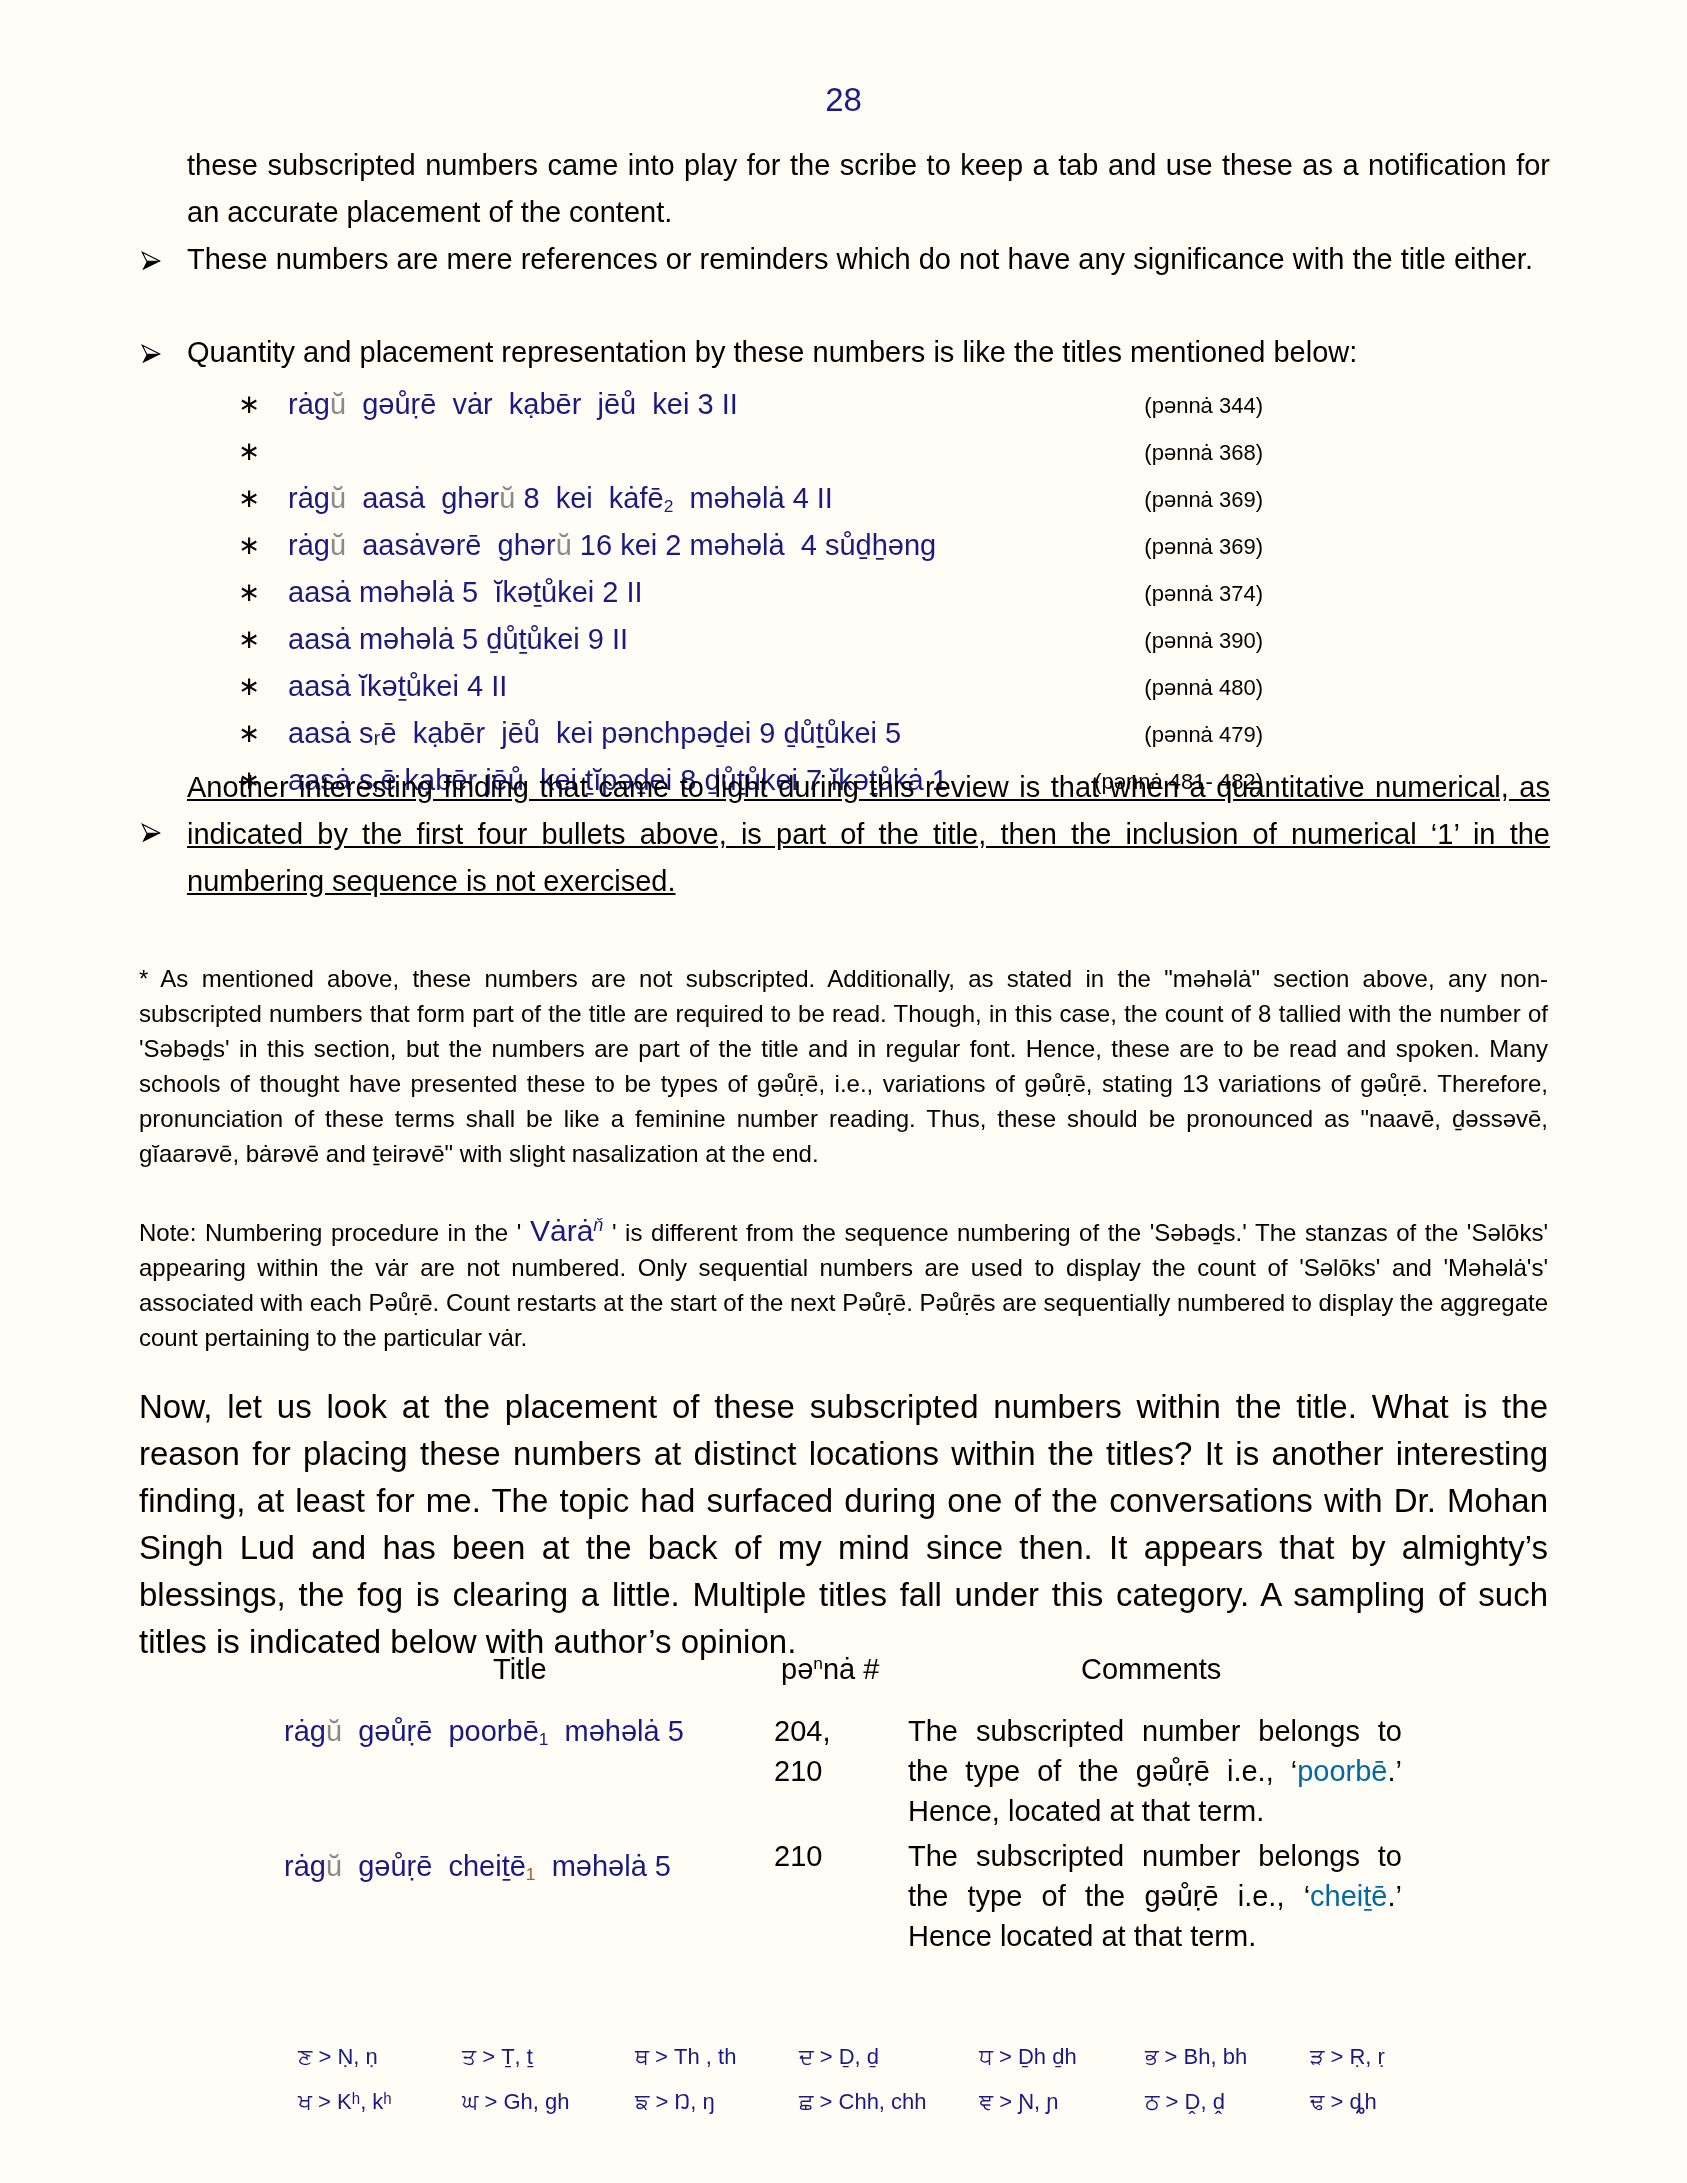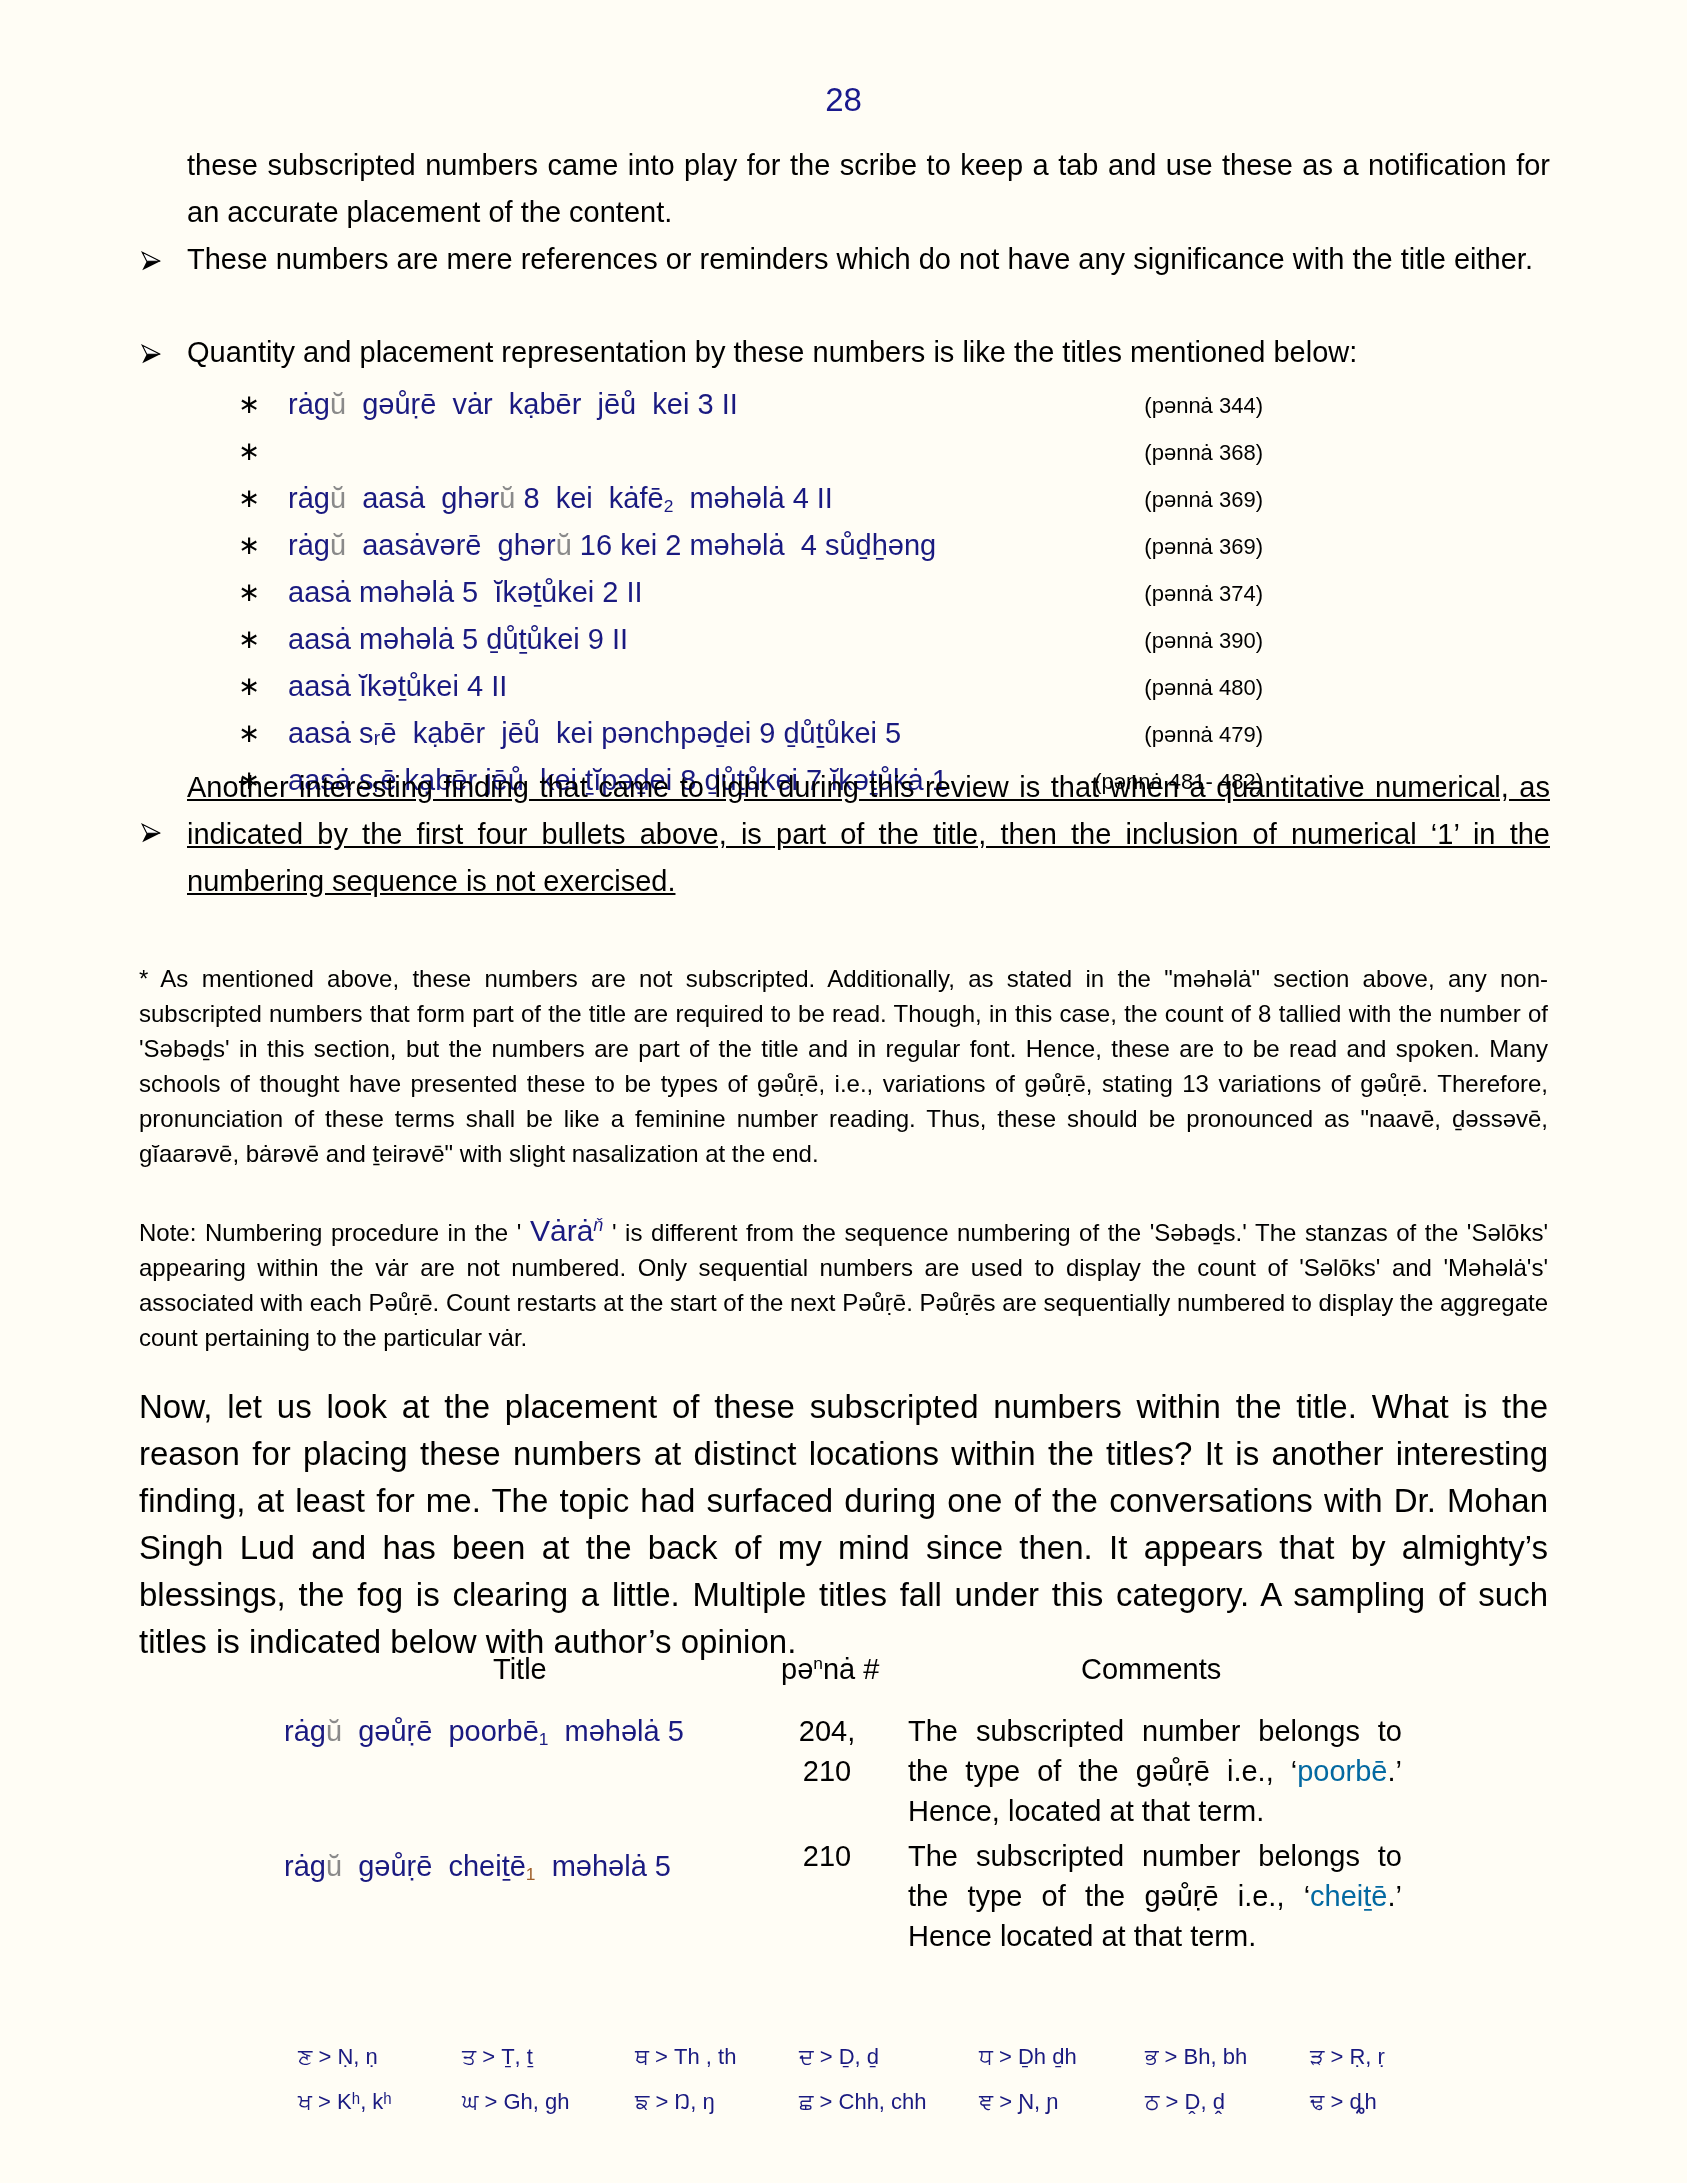--- a/index.html
+++ b/index.html
@@ -45,21 +45,21 @@
   }
   .note2 .varan { font-size: 30px; color: #1a1a80; }
 
   .closing {
     position: absolute; left: 139px; top: 1383px; width: 1409px;
     font-size: 33px; line-height: 47px; text-align: justify;
   }
 
   .tbl-head { position: absolute; top: 1649px; font-size: 29px; line-height: 40px; }
   .tbl-title { position: absolute; left: 284px; font-size: 29px; line-height: 40px; color: #1a1a80; white-space: nowrap; }
-  .tbl-page { position: absolute; left: 774px; width: 106px; text-align: center; font-size: 29px; line-height: 40px; }
+  .tbl-page { position: absolute; left: 774px; width: 106px; text-align: left; font-size: 29px; line-height: 40px; }
   .tbl-comment { position: absolute; left: 908px; width: 494px; font-size: 29px; line-height: 40px; text-align: justify; }
 
   .glossary { position: absolute; left: 298px; top: 2034px; width: 1125px; }
   .gl-row { position: relative; height: 45px; }
   .gl-item { position: absolute; top: 0; font-size: 22px; line-height: 45px; color: #1a1a80; white-space: nowrap; }
 </style>
 </head>
 <body>
 
 <div class="page-number">28</div>

